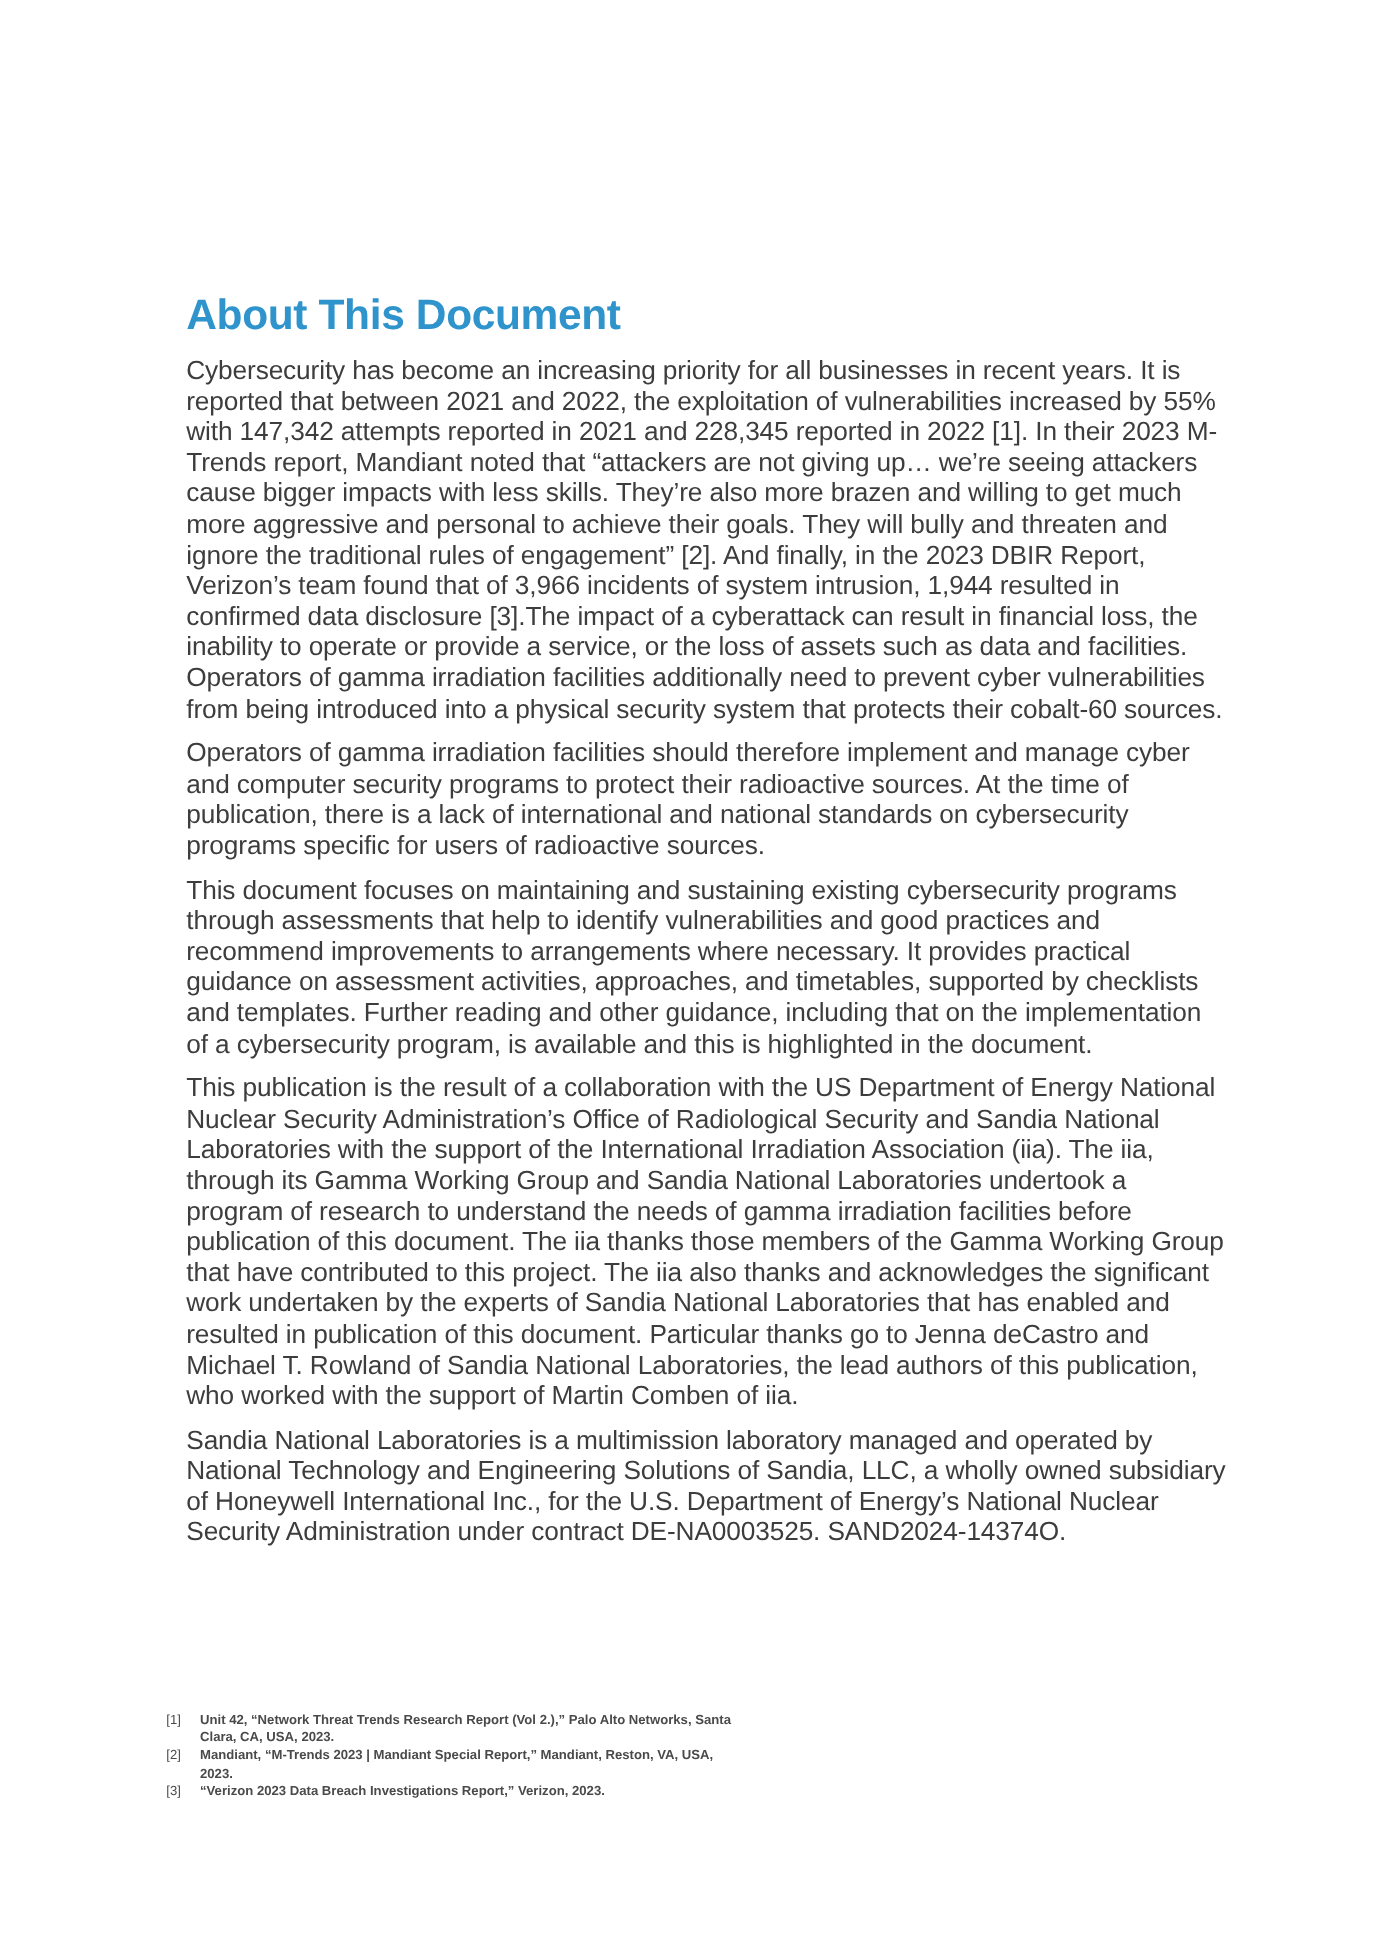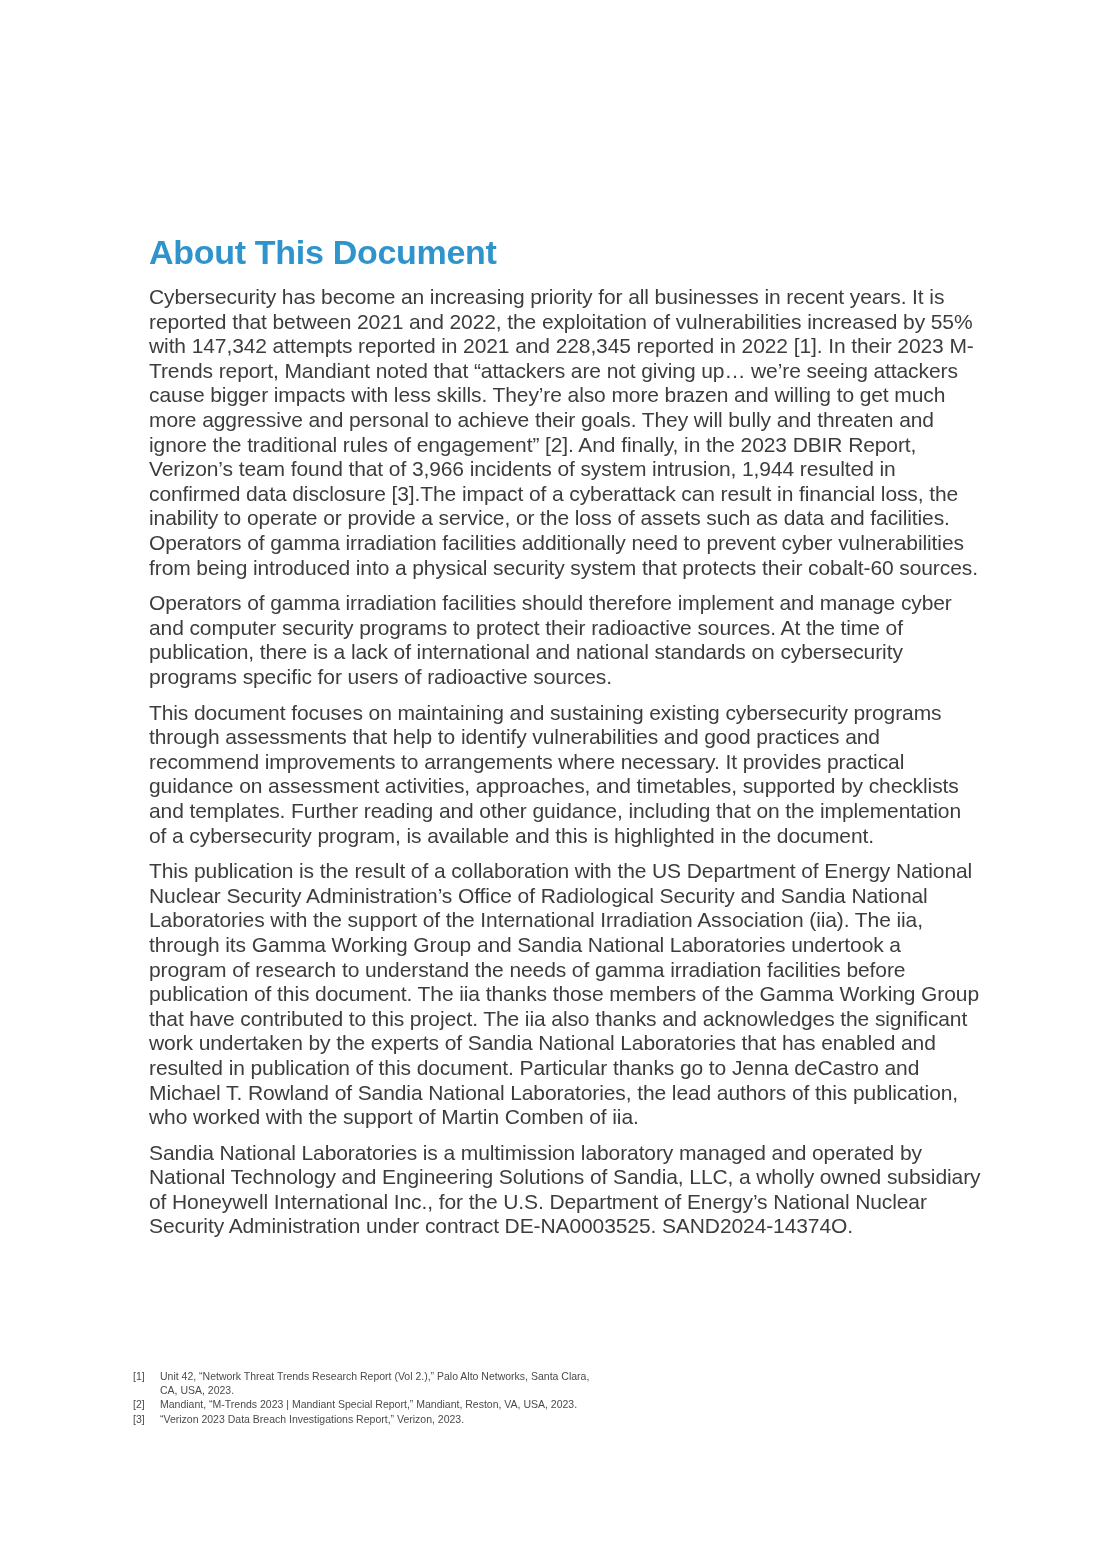--- a/index.html
+++ b/index.html
@@ -49,20 +49,21 @@
   .footnote {
     display: flex;
     align-items: flex-start;
   }
   .fn-num {
     flex: none;
     width: 27px;
   }
   .fn-text {
     max-width: 438px;
+    font-weight: bold;
   }
 </style>
 </head>
 <body>
 
 <div class="page">
 
   <div class="content">
     <h1 class="doc-title" style="color: rgb(48, 148, 204);">About This Document</h1>
 

